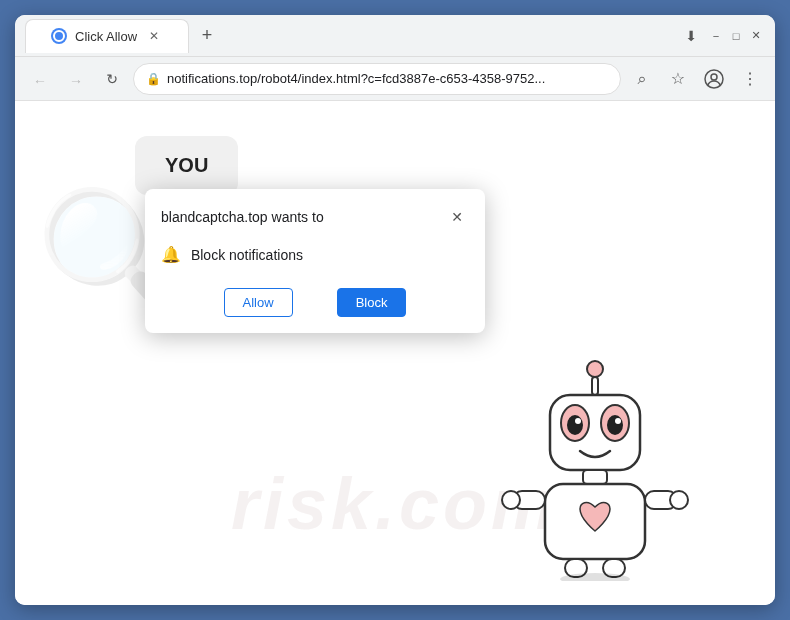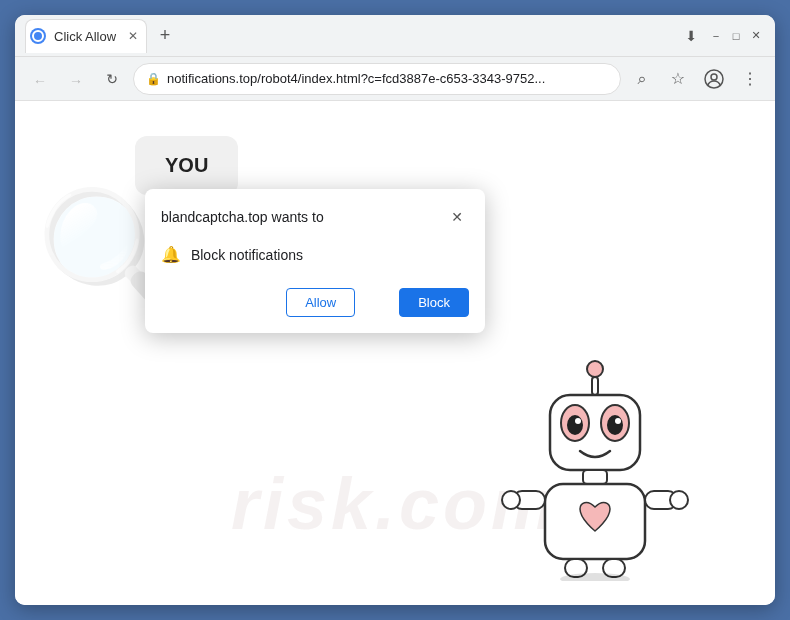--- a/index.html
+++ b/index.html
@@ -53,21 +53,21 @@
       display: flex;
       align-items: center;
       flex: 1;
       gap: 4px;
     }
 
     .tab {
       display: flex;
       align-items: center;
       height: 34px;
-      padding: 0 4px;
+      padding: 0 25px;
       background: #fff;
       border-radius: 8px 8px 0 0;
       border: 1px solid #ddd;
       border-bottom: none;
       gap: 8px;
       font-size: 13px;
       color: #333;
       max-width: 220px;
       cursor: pointer;
     }
@@ -331,21 +331,21 @@
       color: #202124;
     }
 
     .bell-icon {
       font-size: 16px;
       color: #202124;
     }
 
     .popup-actions {
       display: flex;
-      justify-content: flex-end;
+      justify-content: center;
       gap: 8px;
       padding: 8px 16px 16px 16px;
     }
 
     .btn-allow {
       padding: 6px 18px;
       border: 1px solid #1a73e8;
       border-radius: 4px;
       background: #fff;
       color: #1a73e8;
@@ -395,21 +395,21 @@
   </div>
 
   <div class="toolbar">
     <button class="nav-btn disabled">←</button>
     <button class="nav-btn disabled">→</button>
     <button class="nav-btn">↻</button>
 
     <div class="address-bar">
       <span class="lock-icon">🔒</span>
       <span class="url-text">
-        <span>notifications.top</span><span>/robot4/index.html?c=fcd3887e-c653-3343-9752...</span>
+        <span>notifications.top</span><span>/robot4/index.html?c=fcd3887e-c653-4358-9752...</span>
       </span>
     </div>
 
     <button class="search-icon-btn">⌕</button>
     <button class="bookmark-btn">☆</button>
     <button class="profile-btn">
       <svg width="20" height="20" viewBox="0 0 20 20" fill="none">
         <circle cx="10" cy="10" r="9" stroke="#555" stroke-width="1.5"></circle>
         <circle cx="10" cy="8" r="3" stroke="#555" stroke-width="1.5"></circle>
         <path d="M3.5 17c1-3 3.5-5 6.5-5s5.5 2 6.5 5" stroke="#555" stroke-width="1.5" fill="none"></path>

